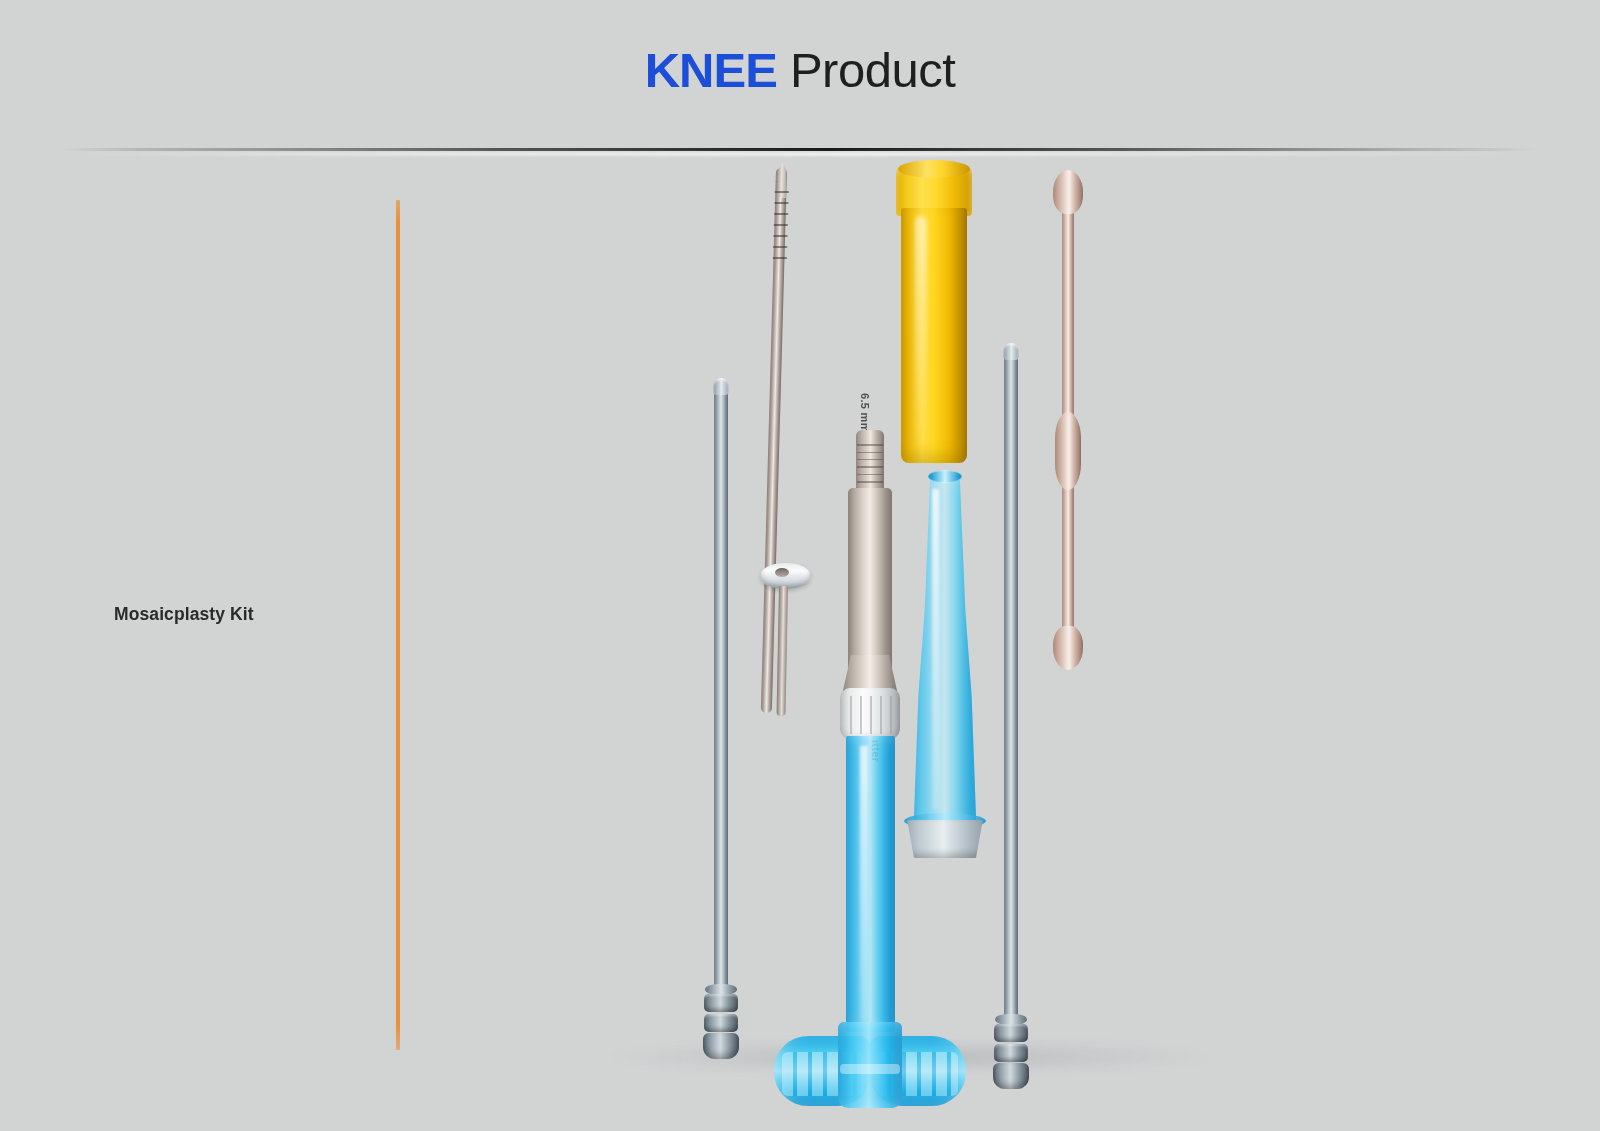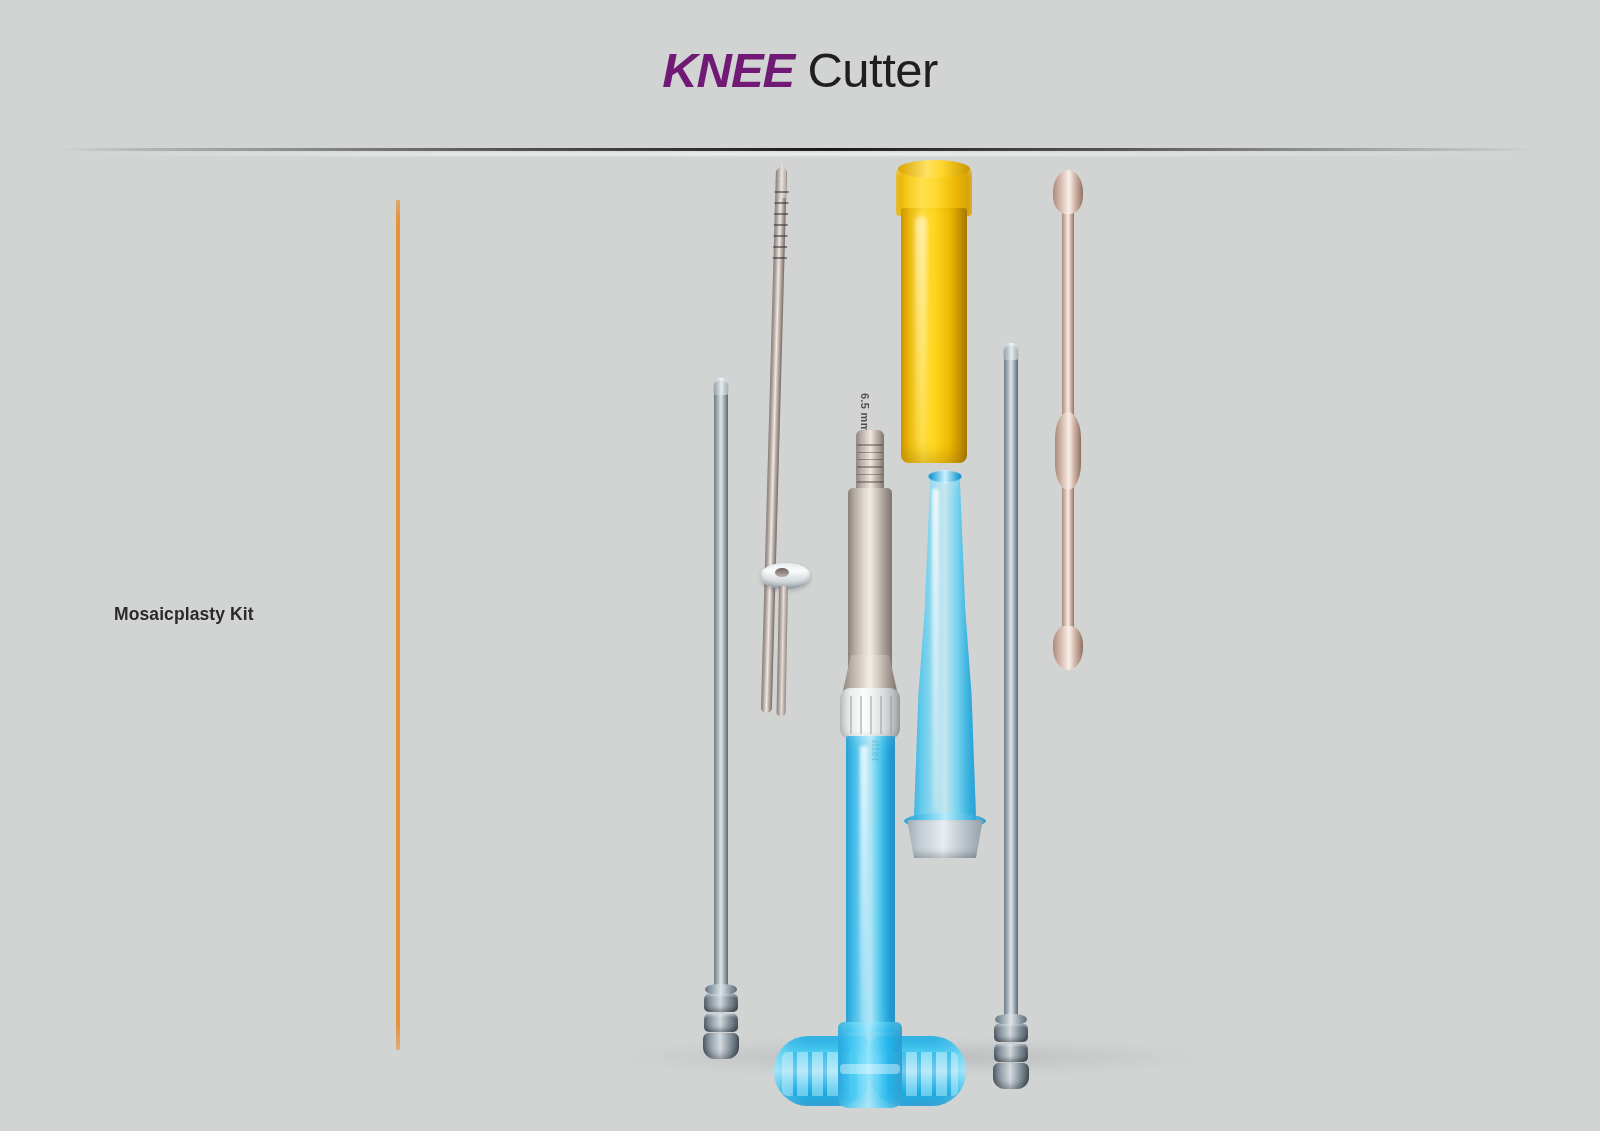--- a/index.html
+++ b/index.html
@@ -14,21 +14,21 @@
   
   .page-header {
     position: absolute; top: 0; left: 0; width: 1600px; height: 140px;
     display: flex; align-items: center; justify-content: center;
   }
   .title {
     font-size: 49px; font-weight: 400; letter-spacing: -0.5px;
     color: #1d1d1d; white-space: nowrap;
     line-height: 1;
   }
-  .title .accent { font-weight: 800; color: #701a75; letter-spacing: -1px; font-style: italic; }
+  .title .accent { font-weight: 800; color: #1d4ed8; letter-spacing: -1px; }
   .title .rest { font-weight: 400; color: #1f1f1f; }
 
   .header-rule {
     position: absolute; top: 148px; left: 60px; width: 1478px; height: 3px;
     background: linear-gradient(to right,
         rgba(140,140,140,0) 0%,
         rgba(120,120,120,0.35) 6%,
         rgba(60,60,60,0.85) 30%,
         #171717 52%,
         rgba(55,55,55,0.8) 72%,
@@ -344,21 +344,21 @@
     position: absolute; left: 600px; top: 1040px; width: 620px; height: 34px;
     background: radial-gradient(ellipse at center, rgba(90,95,100,.22) 0%, rgba(90,95,100,0) 70%);
     filter: blur(5px);
   }
 </style>
 </head>
 <body>
 
 <div class="page-header">
   <h1 class="title">
-    <span class="accent">KNEE</span><span>&nbsp;</span><span class="rest">Cutter</span>
+    <span class="accent">KNEE</span><span>&nbsp;</span><span class="rest">Product</span>
   </h1>
 </div>
 <div class="header-rule"></div>
 <div class="header-rule-shadow"></div>
 
 <div class="caption-label">Mosaicplasty Kit</div>
 <div class="orange-divider"></div>
 
 <div class="stage-shadow"></div>
 

